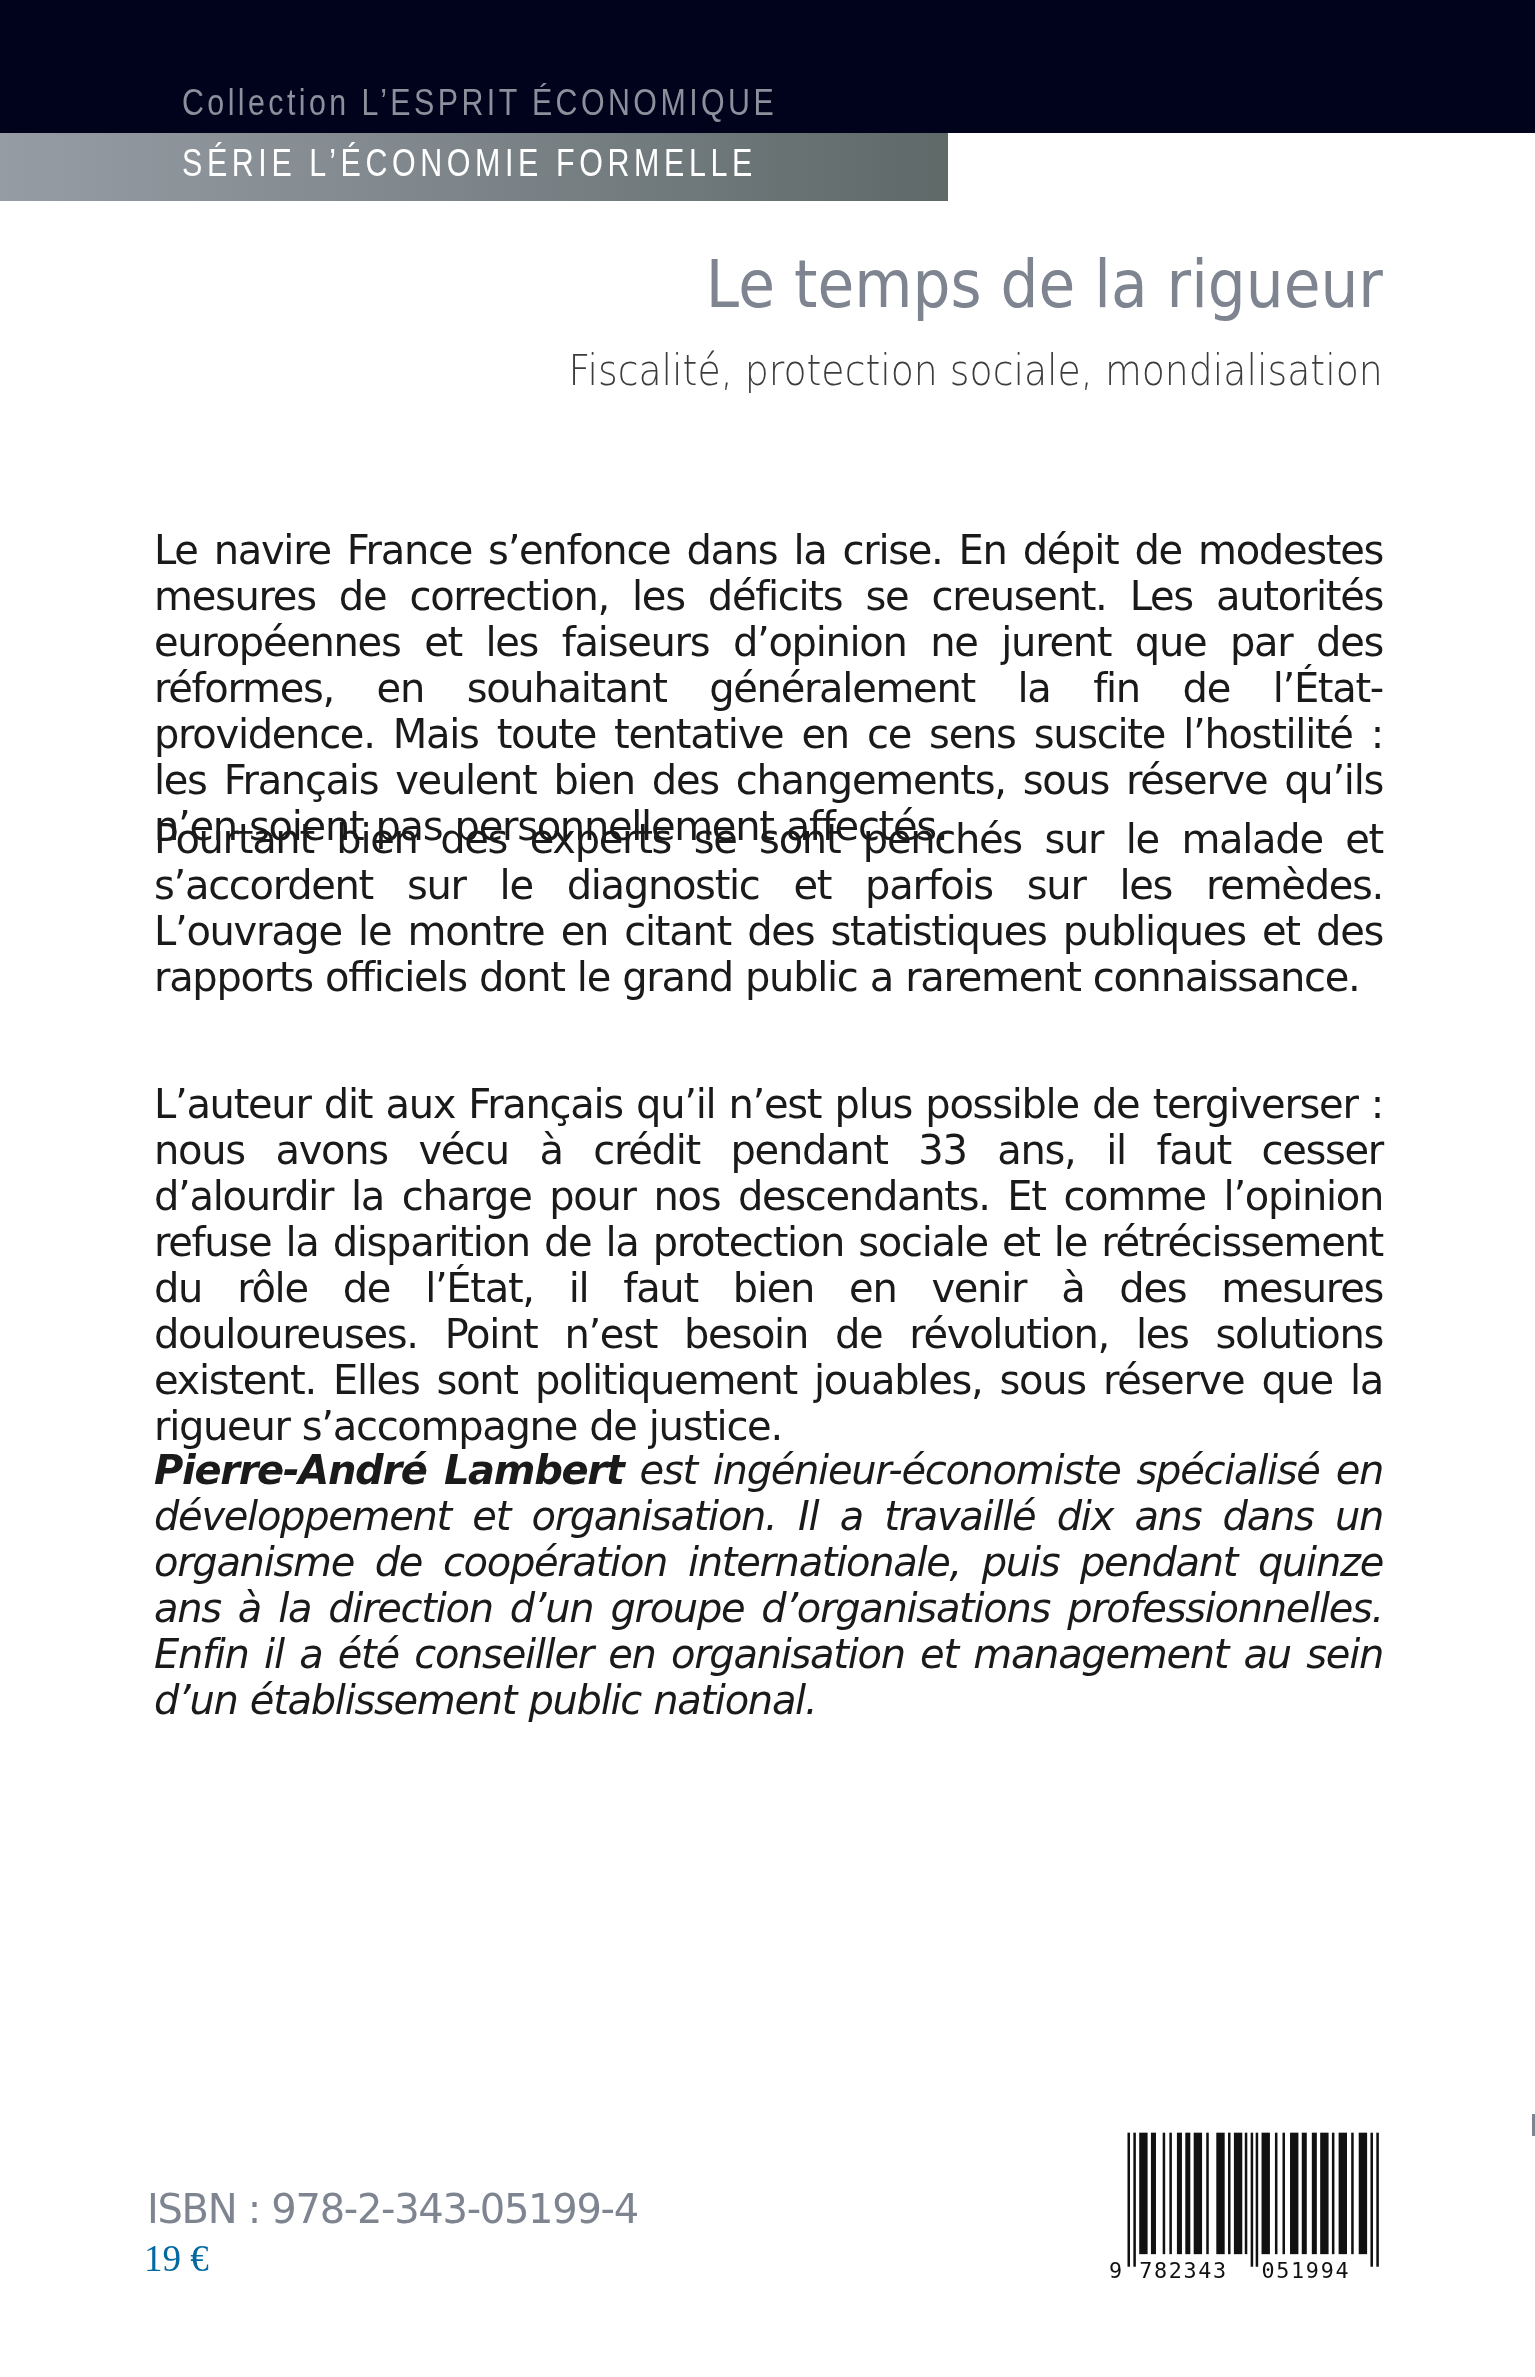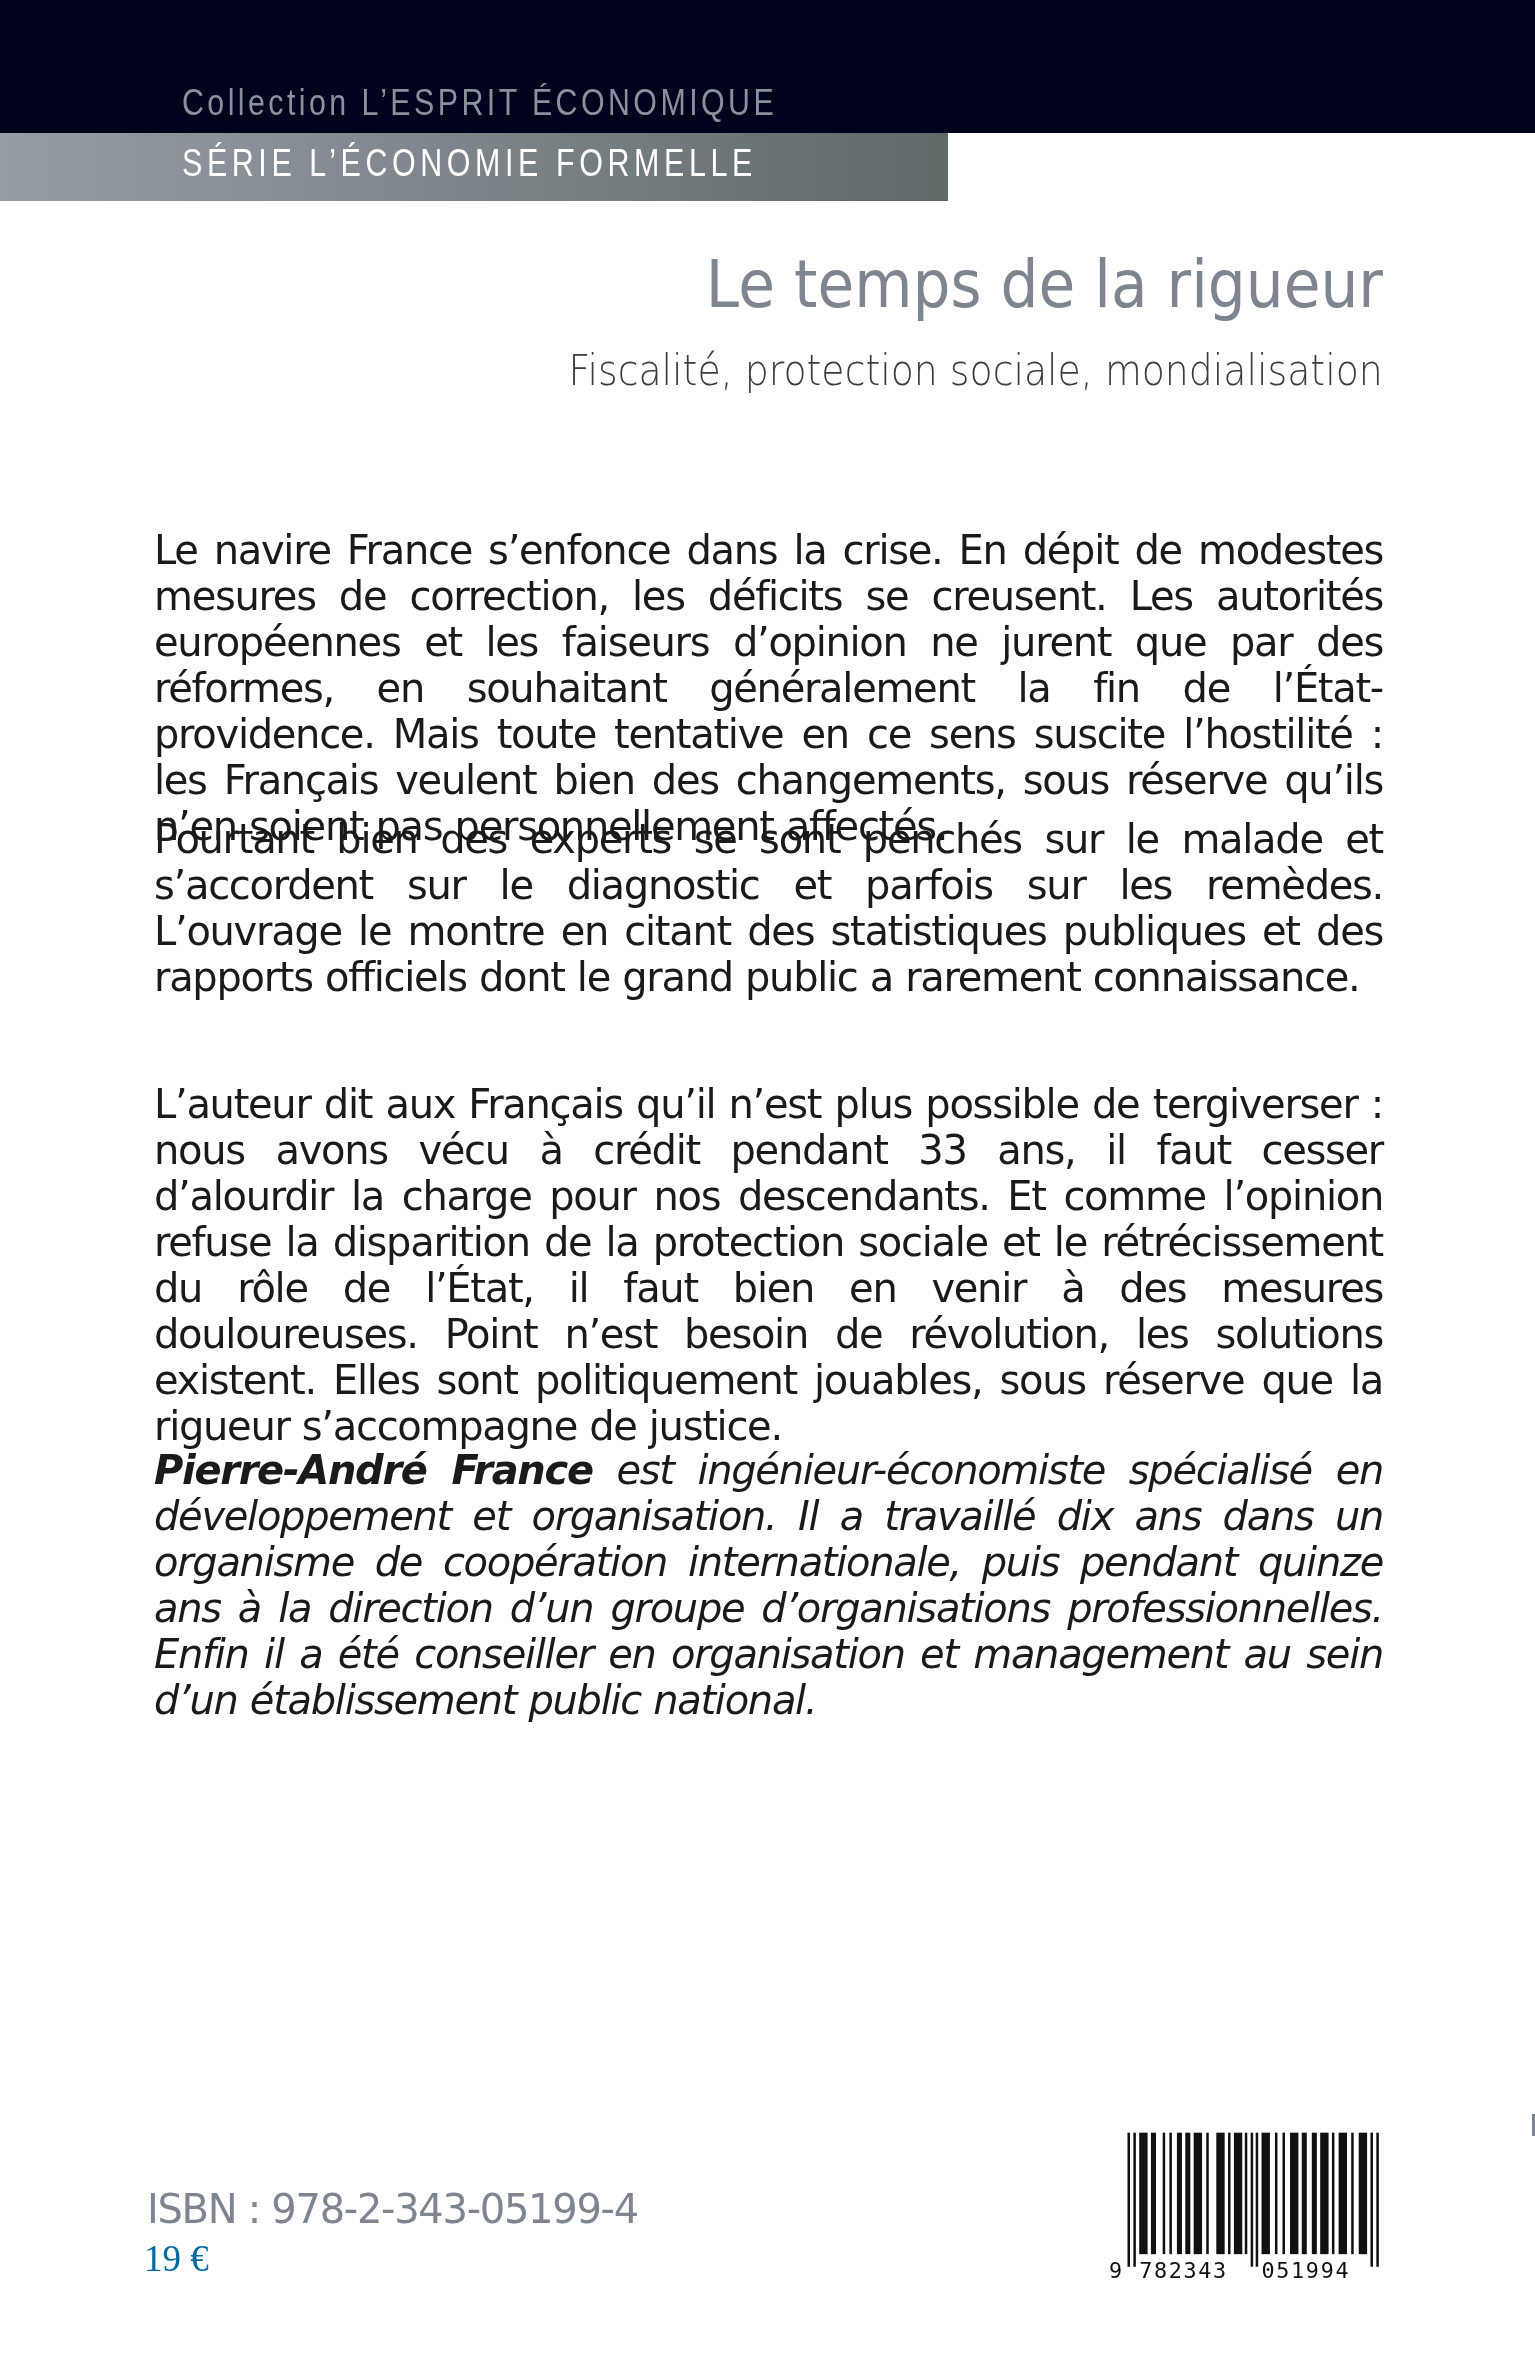--- a/index.html
+++ b/index.html
@@ -38,21 +38,21 @@
 <div class="collection">Collection L’ESPRIT ÉCONOMIQUE</div>
 <div class="series">SÉRIE L’ÉCONOMIE FORMELLE</div>
 
 <h1 class="title">Le temps de la rigueur</h1>
 <h2 class="subtitle">Fiscalité, protection sociale, mondialisation</h2>
 
 <p class="para p1">Le navire France s’enfonce dans la crise. En dépit de modestes mesures de correction, les déficits se creusent. Les autorités européennes et les faiseurs d’opinion ne jurent que par des réformes, en souhaitant généralement la fin de l’État-providence. Mais toute tentative en ce sens suscite l’hostilité : les Français veulent bien des changements, sous réserve qu’ils n’en soient pas personnellement affectés.</p>
 <p class="para p2">Pourtant bien des experts se sont penchés sur le malade et s’accordent sur le diagnostic et parfois sur les remèdes. L’ouvrage le montre en citant des statistiques publiques et des rapports officiels dont le grand public a rarement connaissance.</p>
 <p class="para p3">L’auteur dit aux Français qu’il n’est plus possible de tergiverser : nous avons vécu à crédit pendant 33 ans, il faut cesser d’alourdir la charge pour nos descendants. Et comme l’opinion refuse la disparition de la protection sociale et le rétrécissement du rôle de l’État, il faut bien en venir à des mesures douloureuses. Point n’est besoin de révolution, les solutions existent. Elles sont politiquement jouables, sous réserve que la rigueur s’accompagne de justice.</p>
 
-<p class="para bio"><b>Pierre-André France</b><span> est ingénieur-économiste spécialisé en développement et organisation. Il a travaillé dix ans dans un organisme de coopération internationale, puis pendant quinze ans à la direction d’un groupe d’organisations professionnelles. Enfin il a été conseiller en organisation et management au sein d’un établissement public national.</span></p>
+<p class="para bio"><b>Pierre-André Lambert</b><span> est ingénieur-économiste spécialisé en développement et organisation. Il a travaillé dix ans dans un organisme de coopération internationale, puis pendant quinze ans à la direction d’un groupe d’organisations professionnelles. Enfin il a été conseiller en organisation et management au sein d’un établissement public national.</span></p>
 
 <div class="isbn">ISBN : 978-2-343-05199-4</div>
 <div class="price">19 €</div>
 
 <svg class="barcode" viewBox="0 0 350 185" xmlns="http://www.w3.org/2000/svg">
   <g fill="#111">
 
     <rect x="24" y="2" width="3" height="160"></rect>
       <rect x="31" y="2" width="3" height="160"></rect>
 

